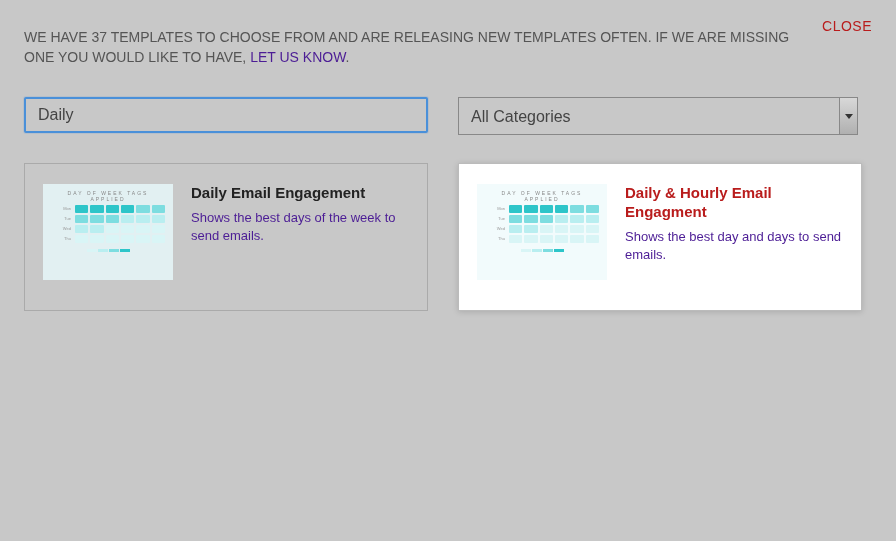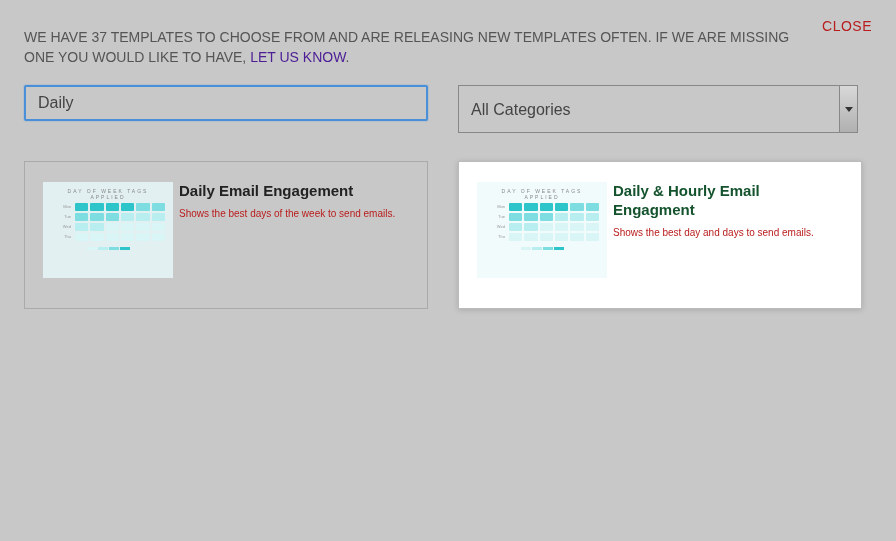--- a/index.html
+++ b/index.html
@@ -34,41 +34,41 @@
     line-height: 1.4;
     max-width: 770px;
   }
   .subtitle a {
     color: #4c1d95;
     text-decoration: none;
   }
   .controls {
     display: flex;
     gap: 30px;
-    margin-top: 18px;
+    margin-top: 30px;
   }
   .search {
     width: 404px;
     height: 36px;
     background: #c8c8c8;
     border: 2px solid #4a90d9;
     border-radius: 2px;
     outline: none;
     padding: 0 12px;
     font-size: 16px;
     color: #444;
     box-shadow: 0 0 0 1px rgba(74,144,217,0.15);
   }
   .cat-wrap {
     position: relative;
     width: 400px;
   }
   .category {
     width: 100%;
-    height: 48px;
+    height: 38px;
     background: #c8c8c8;
     border: 1px solid #888;
     padding: 0 28px 0 12px;
     font-size: 16px;
     color: #444;
     appearance: none;
     -webkit-appearance: none;
     cursor: pointer;
   }
   .cat-btn {
@@ -95,21 +95,21 @@
     gap: 30px;
     margin-top: 28px;
   }
   .card {
     width: 404px;
     height: 148px;
     border: 1px solid #aaa;
     background: #c8c8c8;
     padding: 20px 18px 18px 18px;
     display: flex;
-    gap: 6px;
+    gap: 18px;
     cursor: pointer;
   }
   .card.highlight {
     background: #ffffff;
     border: 1px solid #bbb;
     box-shadow: 0 1px 6px rgba(0,0,0,0.15);
   }
   .thumb {
     width: 130px;
     height: 96px;
@@ -152,25 +152,25 @@
     width: 10px;
     height: 3px;
   }
   .card-body { flex: 1; }
   .card-title {
     font-size: 15px;
     font-weight: 700;
     line-height: 1.25;
     color: #222;
   }
-  .card.highlight .card-title { color: #14532d; }
+  .card.highlight .card-title { color: #b91c1c; }
   .card-desc {
     margin-top: 6px;
-    font-size: 10px;
-    color: #b91c1c;
+    font-size: 13px;
+    color: #4c1d95;
     line-height: 1.4;
   }
 </style>
 </head>
 <body>
 
 <div class="close">CLOSE</div>
 
 <div class="main">
   <p class="subtitle">

